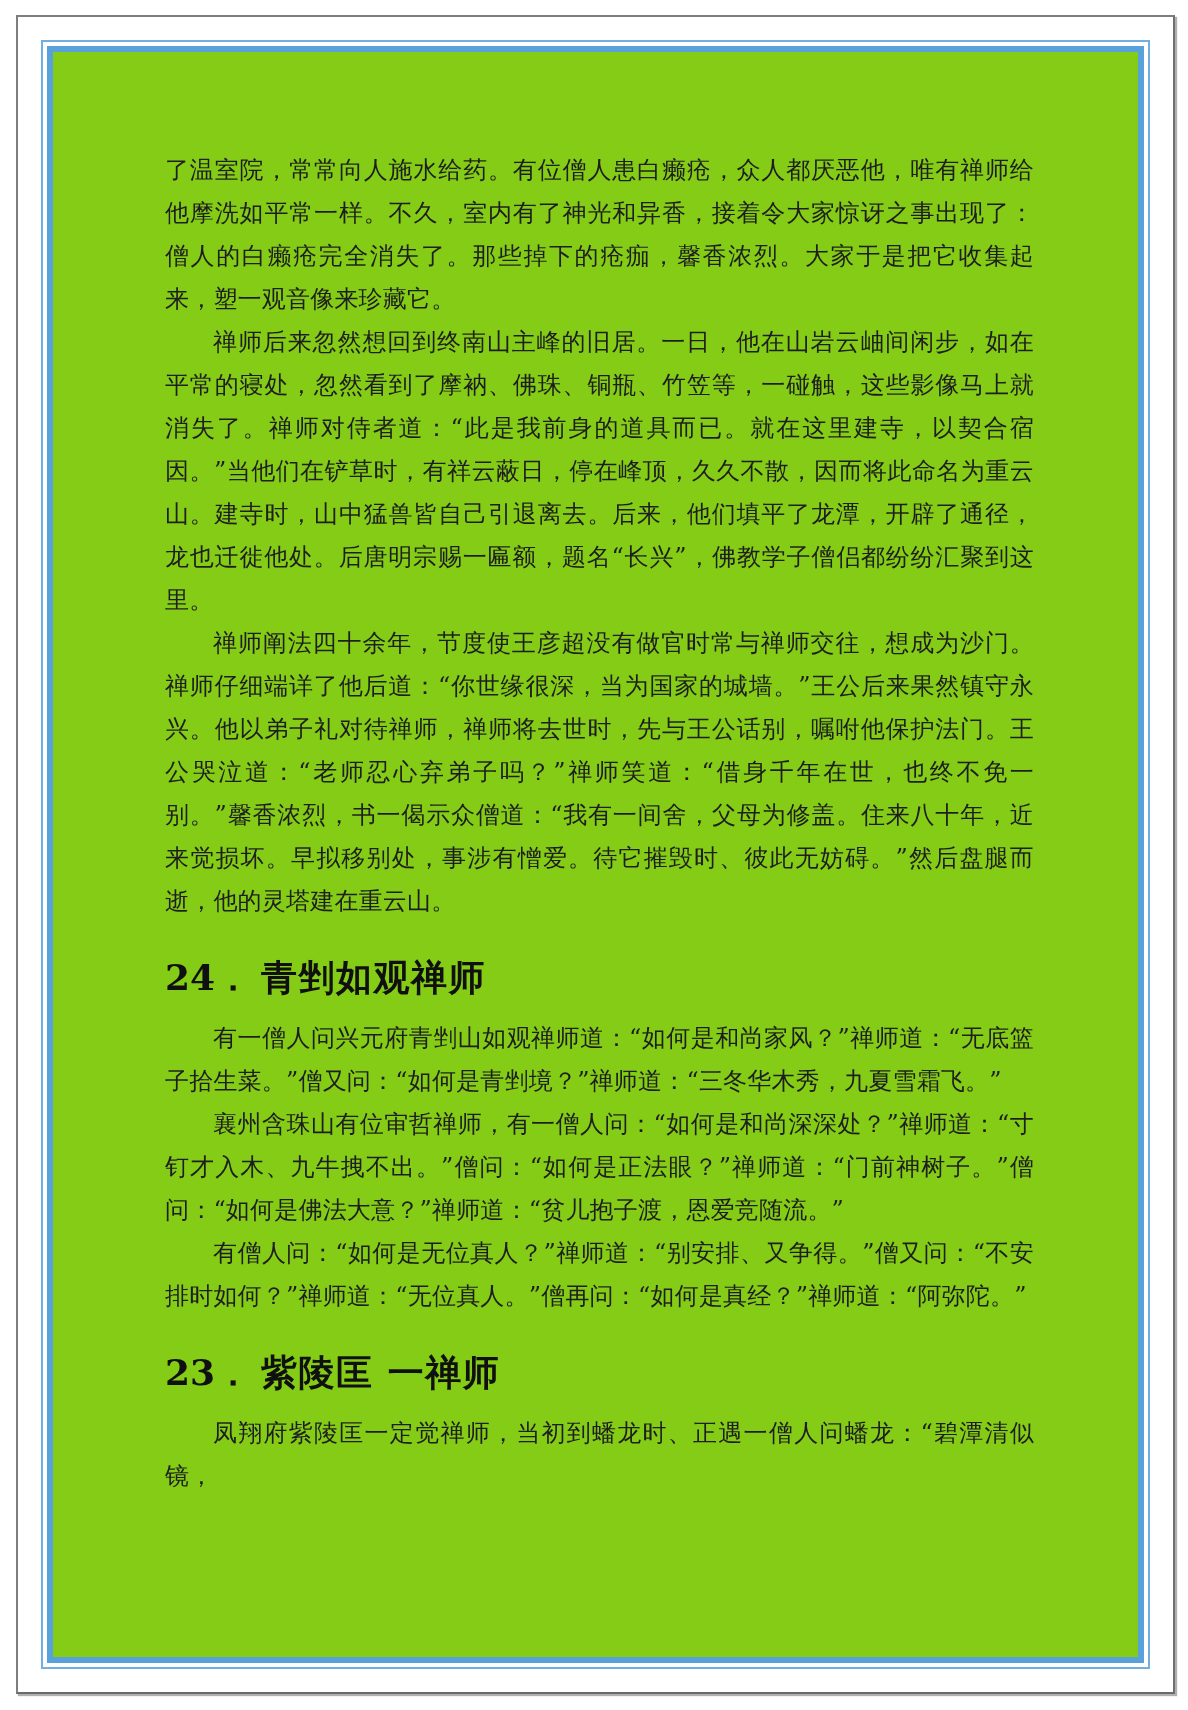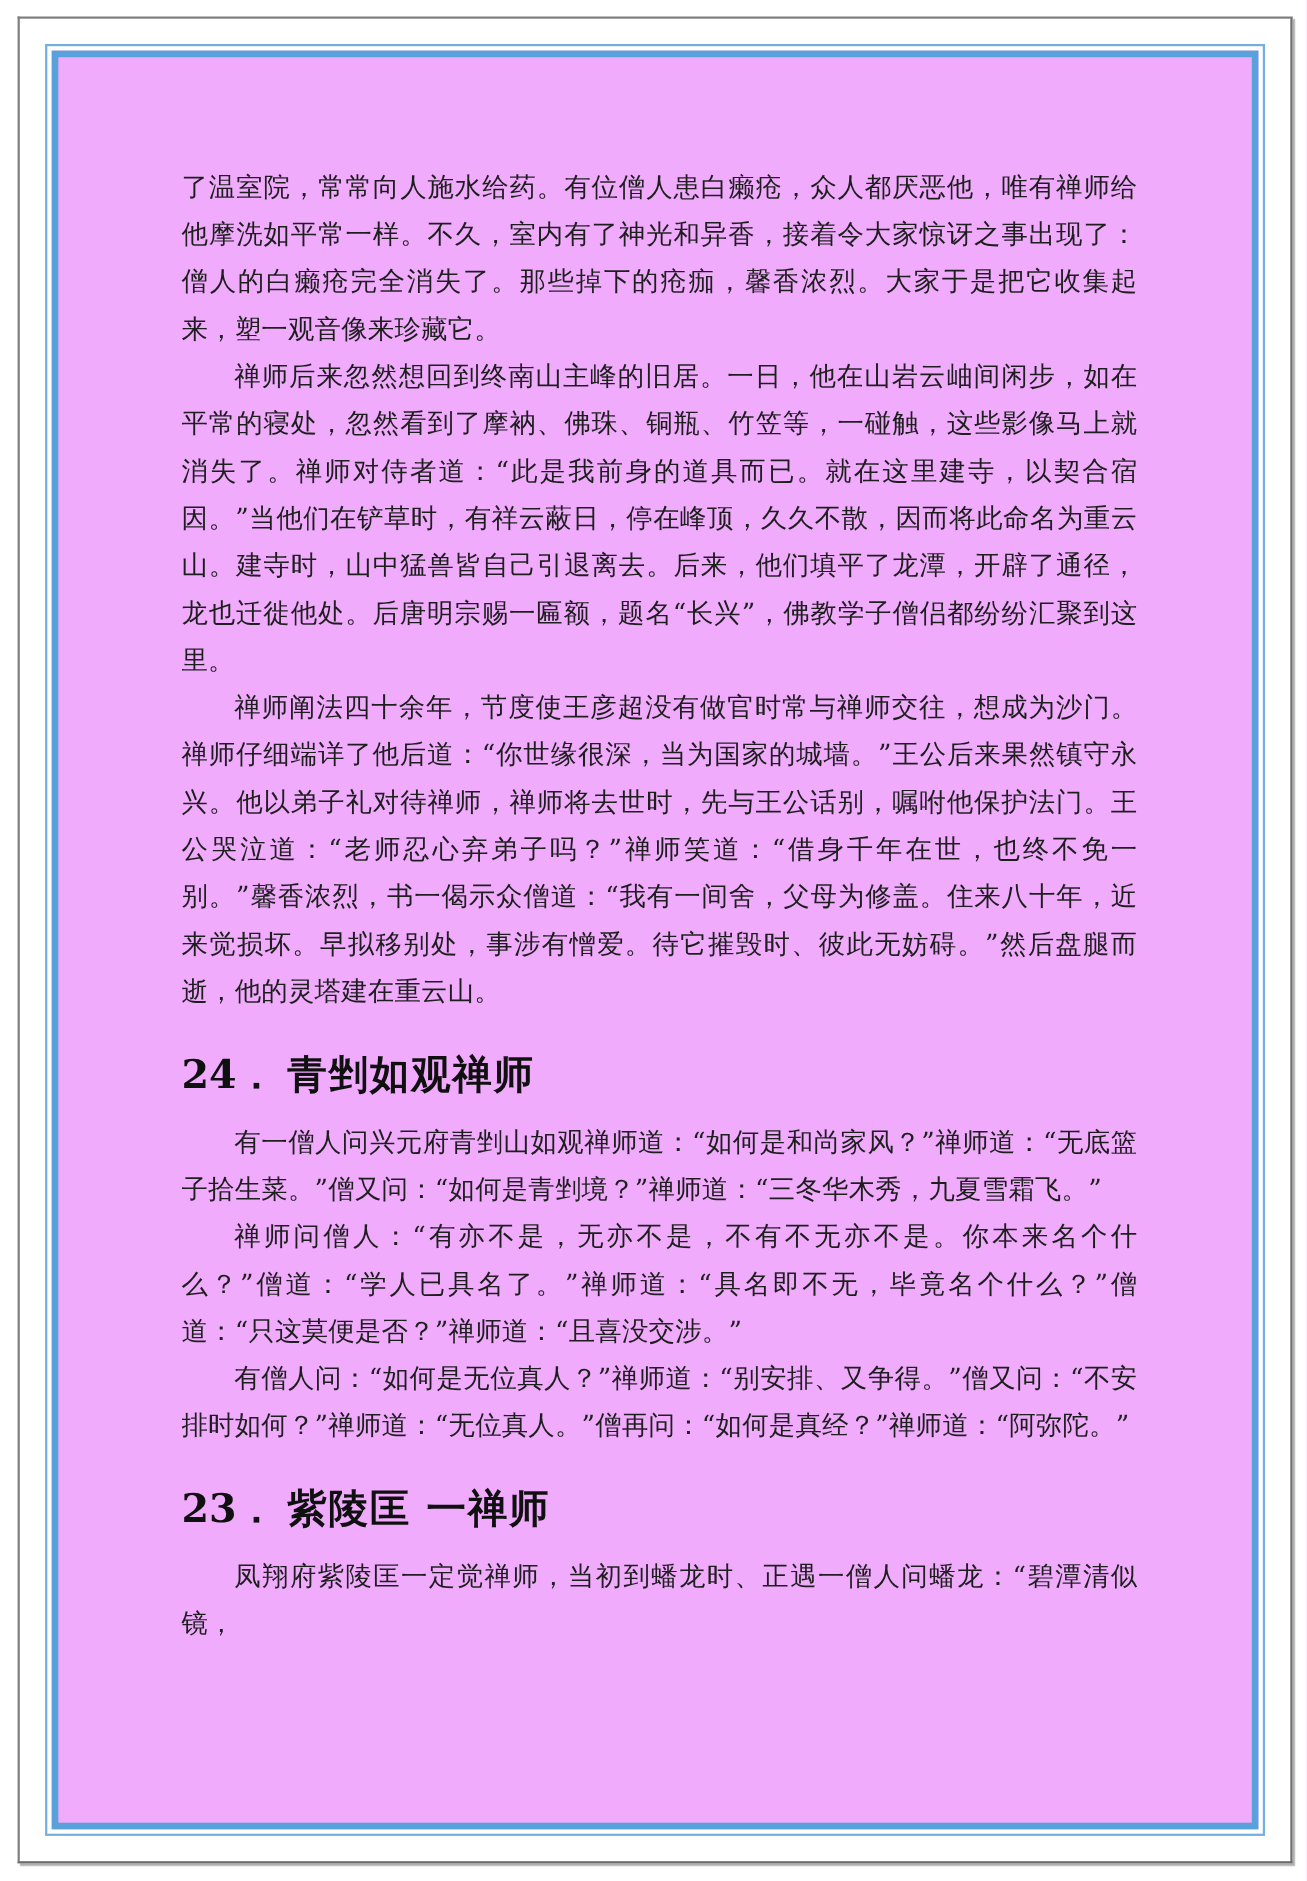--- a/index.html
+++ b/index.html
@@ -25,21 +25,21 @@
   .border-thin {
     position: absolute;
     left: 23px; top: 23px; right: 23px; bottom: 23px;
     border: 2px solid #72aee0;
   }
   
   .border-thick {
     position: absolute;
     left: 4px; top: 4px; right: 4px; bottom: 4px;
     border: 6px solid #58a1da;
-    background: #f0abfc;
+    background: #84cc16;
   }
   .content {
     position: absolute;
     left: 0; top: 0; right: 0; bottom: 0;
     box-sizing: border-box;
     padding: 97px 104px 0 112px;
     overflow: hidden;
   }
   .content p {
     margin: 0;
@@ -75,22 +75,22 @@
 
         <p class="indent">禅师阐法四十余年，节度使王彦超没有做官时常与禅师交往，想成为沙门。禅师仔细端详了他后道：“你世缘很深，当为国家的城墙。”王公后来果然镇守永兴。他以弟子礼对待禅师，禅师将去世时，先与王公话别，嘱咐他保护法门。王公哭泣道：“老师忍心弃弟子吗？”禅师笑道：“借身千年在世，也终不免一别。”馨香浓烈，书一偈示众僧道：“我有一间舍，父母为修盖。住来八十年，近来觉损坏。早拟移别处，事涉有憎爱。待它摧毁时、彼此无妨碍。”然后盘腿而逝，他的灵塔建在重云山。</p>
 
         <h2>
           <span class="sec-num">24．</span><span>青剉如观禅师</span>
         </h2>
 
         <p class="indent">有一僧人问兴元府青剉山如观禅师道：“如何是和尚家风？”禅师道：“无底篮子拾生菜。”僧又问：“如何是青剉境？”禅师道：“三冬华木秀，九夏雪霜飞。”</p>
 
 
+        <p class="indent">襄州含珠山有位审哲禅师，有一僧人问：“如何是和尚深深处？”禅师道：“寸钉才入木、九牛拽不出。”僧问：“如何是正法眼？”禅师道：“门前神树子。”僧问：“如何是佛法大意？”禅师道：“贫儿抱子渡，恩爱竞随流。”</p>
 
-        <p class="indent">禅师问僧人：“有亦不是，无亦不是，不有不无亦不是。你本来名个什么？”僧道：“学人已具名了。”禅师道：“具名即不无，毕竟名个什么？”僧道：“只这莫便是否？”禅师道：“且喜没交涉。”</p>
 
         <p class="indent">有僧人问：“如何是无位真人？”禅师道：“别安排、又争得。”僧又问：“不安排时如何？”禅师道：“无位真人。”僧再问：“如何是真经？”禅师道：“阿弥陀。”</p>
 
         <h2>
           <span class="sec-num">23．</span><span>紫陵匡 一禅师</span>
         </h2>
 
         <p class="indent">凤翔府紫陵匡一定觉禅师，当初到蟠龙时、正遇一僧人问蟠龙：“碧潭清似镜，</p>
 
       </div>

